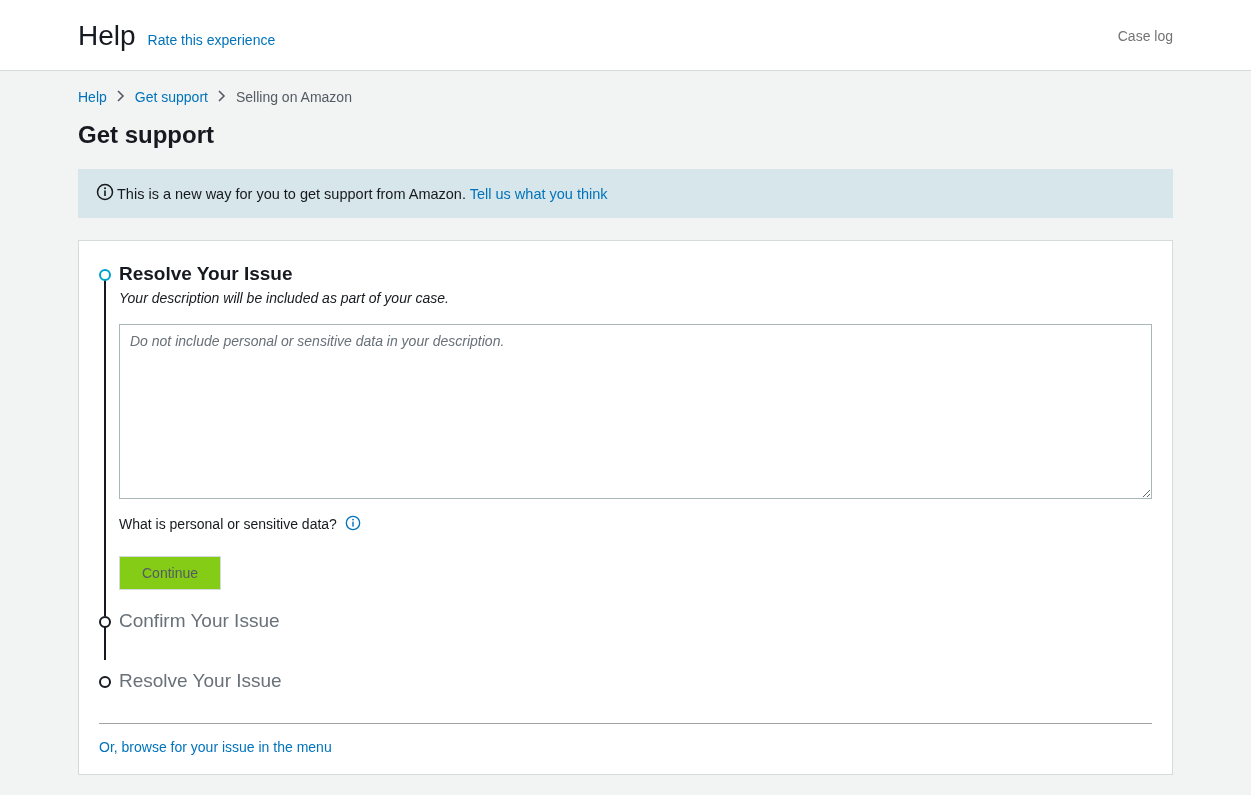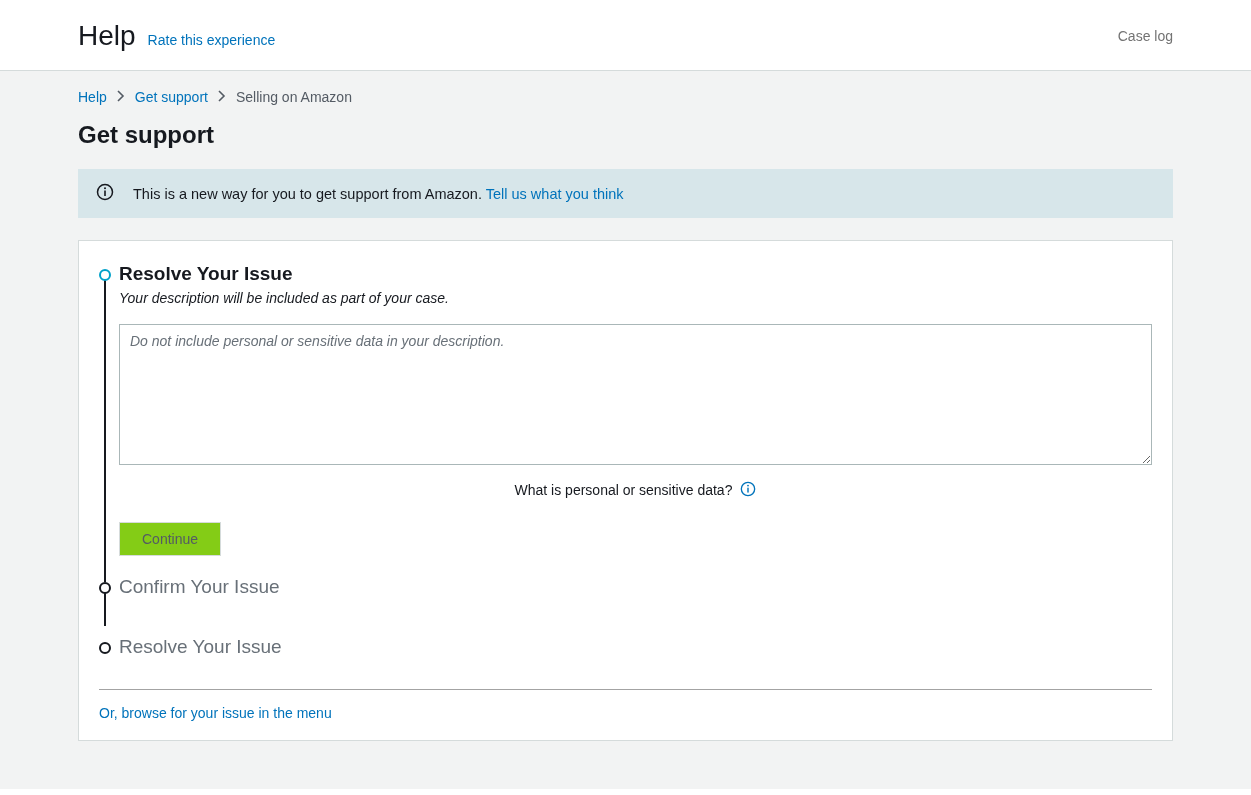--- a/index.html
+++ b/index.html
@@ -67,21 +67,21 @@
     .page-title {
       font-size: 24px;
       font-weight: 700;
       margin: 8px 0 20px;
     }
     .info-banner {
       background: #d7e6ea;
       padding: 14px 18px;
       display: flex;
       align-items: center;
-      gap: 19px;
+      gap: 3px;
       font-size: 14.5px;
     }
     .info-banner svg {
       flex-shrink: 0;
     }
     .info-banner-link {
       color: #0073bb;
       text-decoration: none;
       cursor: pointer;
     }
@@ -143,36 +143,36 @@
       color: #16191f;
       margin-top: 2px;
       font-style: italic;
     }
     .step-body {
       margin-top: 18px;
       padding-bottom: 18px;
     }
     .step-body textarea {
       width: 100%;
-      height: 141px;
+      height: 175px;
       border: 1px solid #aab7b8;
       padding: 8px 10px;
       font-family: inherit;
       font-size: 14px;
       font-style: italic;
       color: #545b64;
       resize: both;
     }
     .step-body textarea::placeholder {
       color: #687078;
       font-style: italic;
     }
     .sensitive-row {
       display: flex;
-      justify-content: center;
+      justify-content: flex-start;
       align-items: center;
       gap: 8px;
       margin-top: 12px;
       font-size: 14px;
       color: #16191f;
     }
     .sensitive-row svg {
       cursor: pointer;
     }
     .continue-btn {

